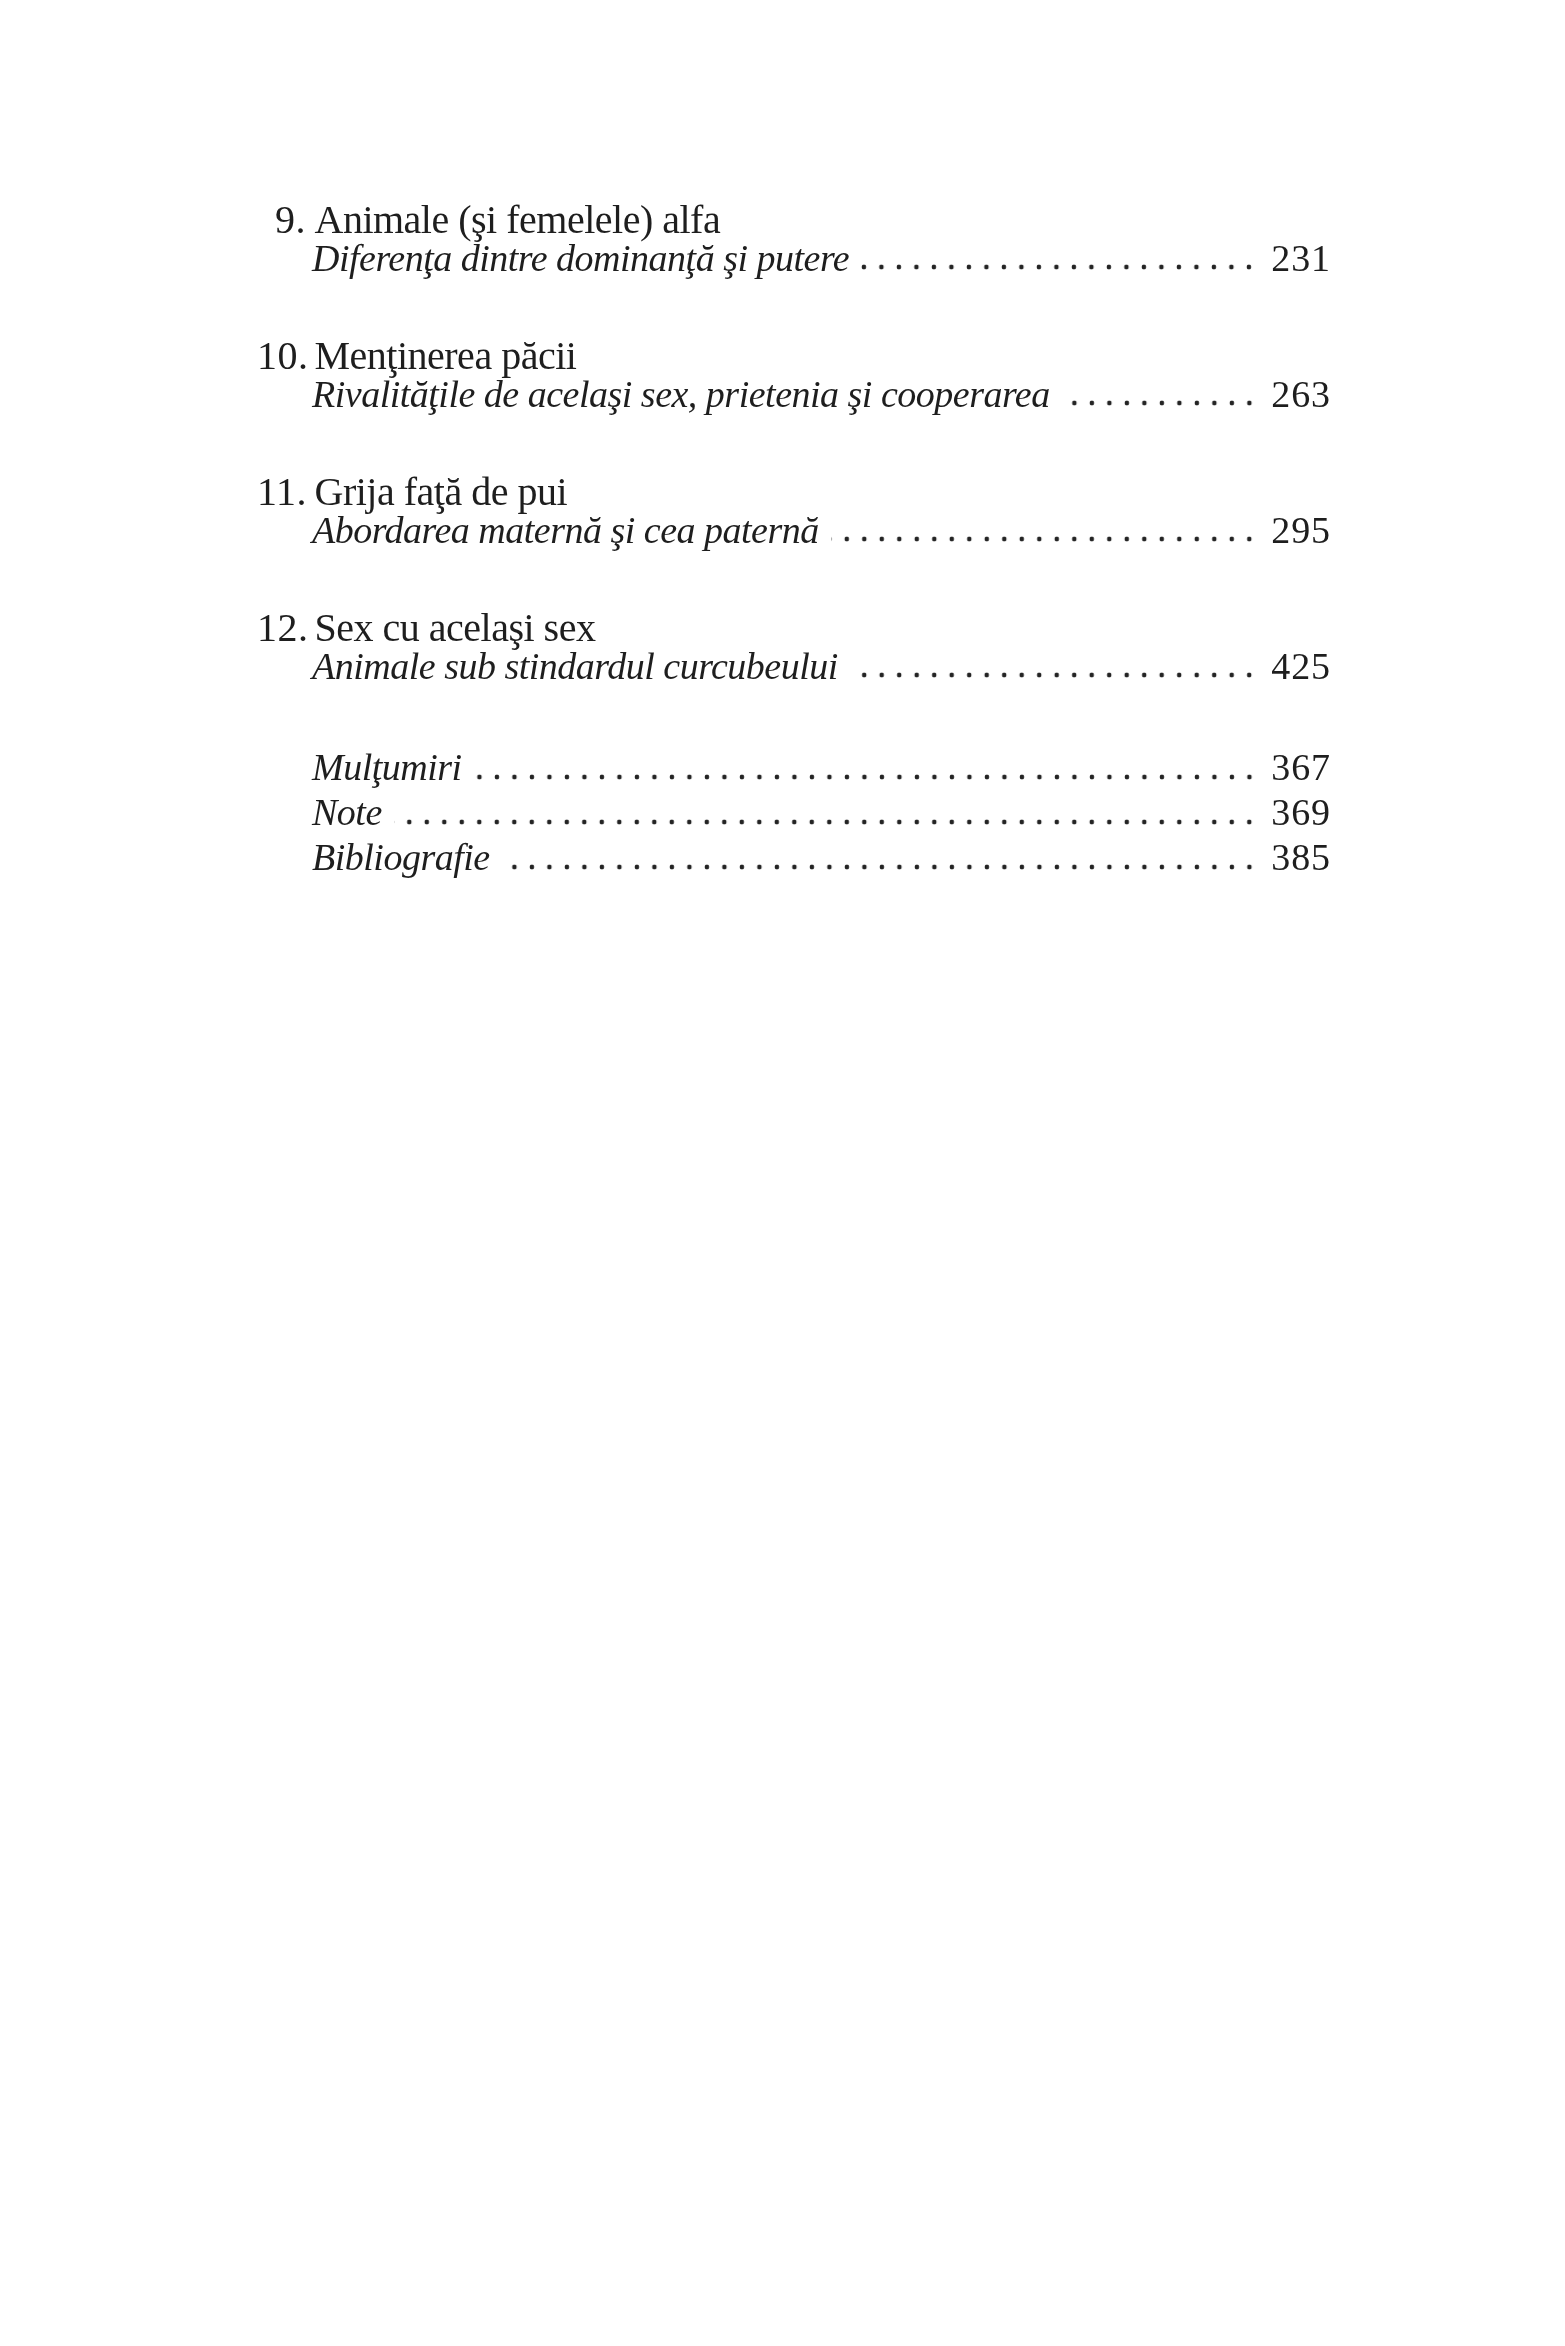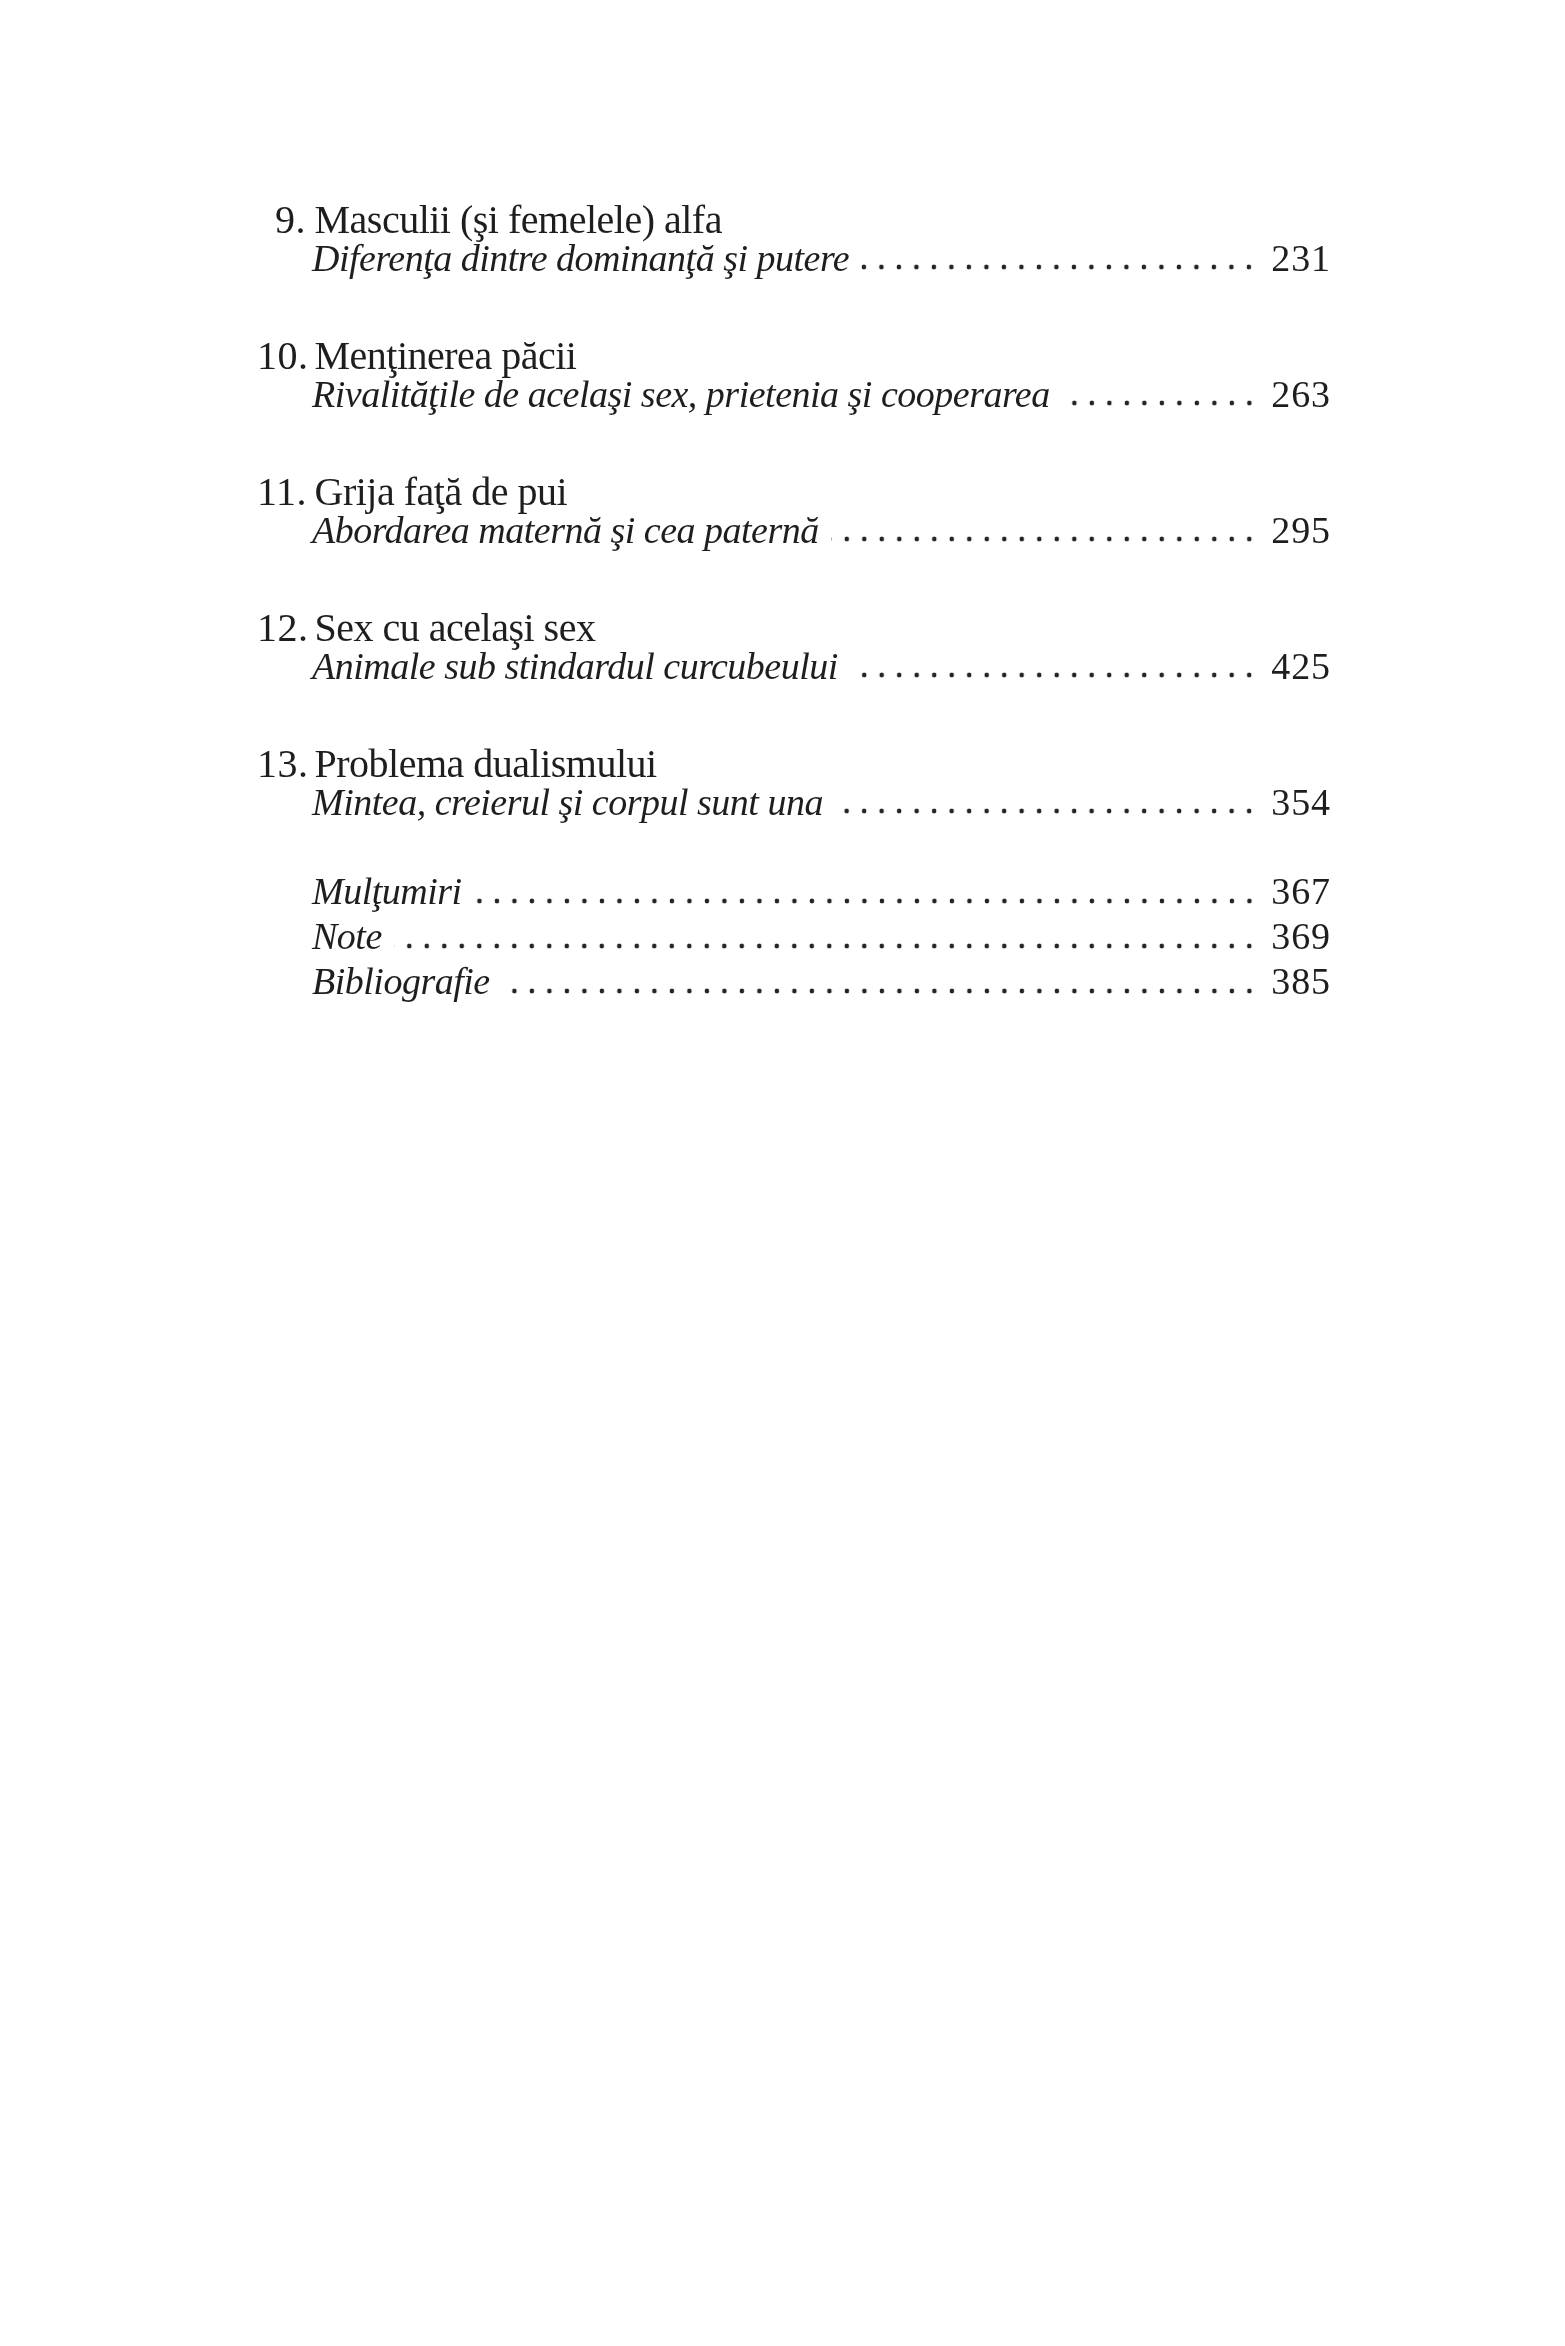--- a/index.html
+++ b/index.html
@@ -98,21 +98,21 @@
 </style>
 </head>
 <body>
 
 <div class="page">
   <main class="toc">
 
     <section class="entry">
       <div class="title-row">
         <span class="num">9.</span>
-        <span class="title">Masculii (şi femelele) alfa</span>
+        <span class="title">Animale (şi femelele) alfa</span>
       </div>
       <div class="sub-row">
         <span class="subtitle">Diferenţa dintre dominanţă şi putere</span>
         <span class="leader"></span>
         <span class="pageno">231</span>
       </div>
     </section>
 
     <section class="entry">
       <div class="title-row">
@@ -143,31 +143,20 @@
         <span class="num">12.</span>
         <span class="title">Sex cu acelaşi sex</span>
       </div>
       <div class="sub-row">
         <span class="subtitle">Animale sub stindardul curcubeului</span>
         <span class="leader"></span>
         <span class="pageno">425</span>
       </div>
     </section>
 
-    <section class="entry last">
-      <div class="title-row">
-        <span class="num">13.</span>
-        <span class="title">Problema dualismului</span>
-      </div>
-      <div class="sub-row">
-        <span class="subtitle">Mintea, creierul şi corpul sunt una</span>
-        <span class="leader"></span>
-        <span class="pageno">354</span>
-      </div>
-    </section>
 
     <section class="backmatter">
       <div class="bm-row">
         <span class="bm-title">Mulţumiri</span>
         <span class="leader"></span>
         <span class="pageno">367</span>
       </div>
       <div class="bm-row">
         <span class="bm-title">Note</span>
         <span class="leader"></span>

